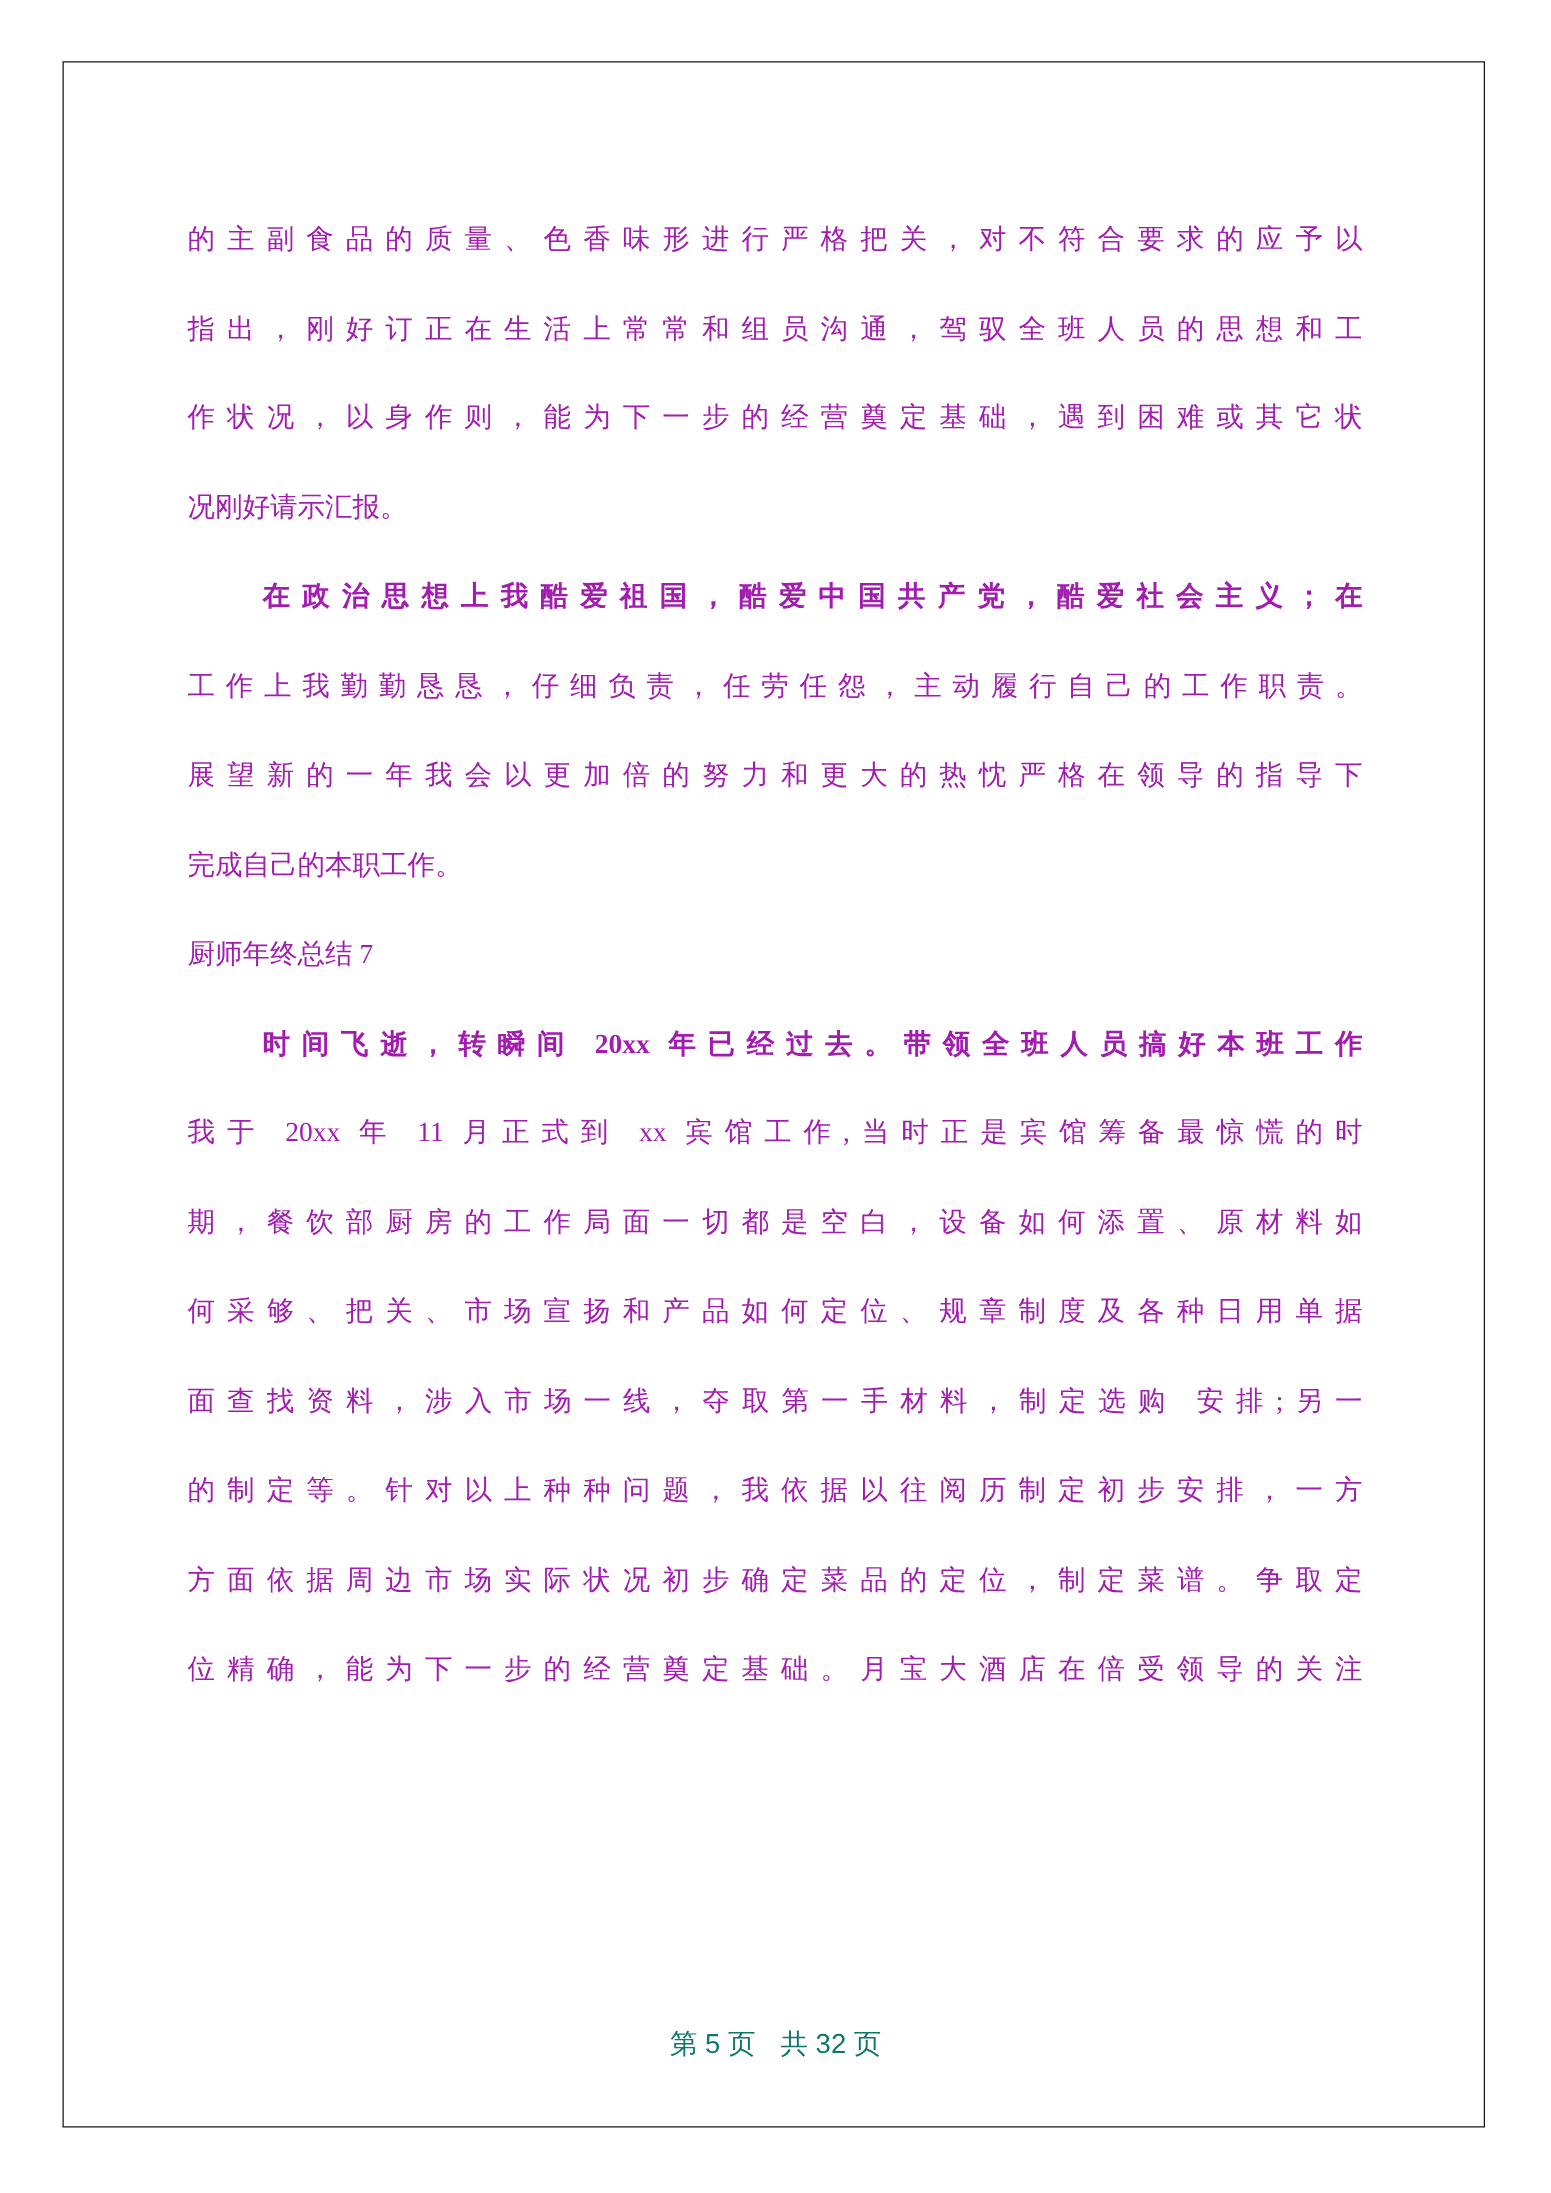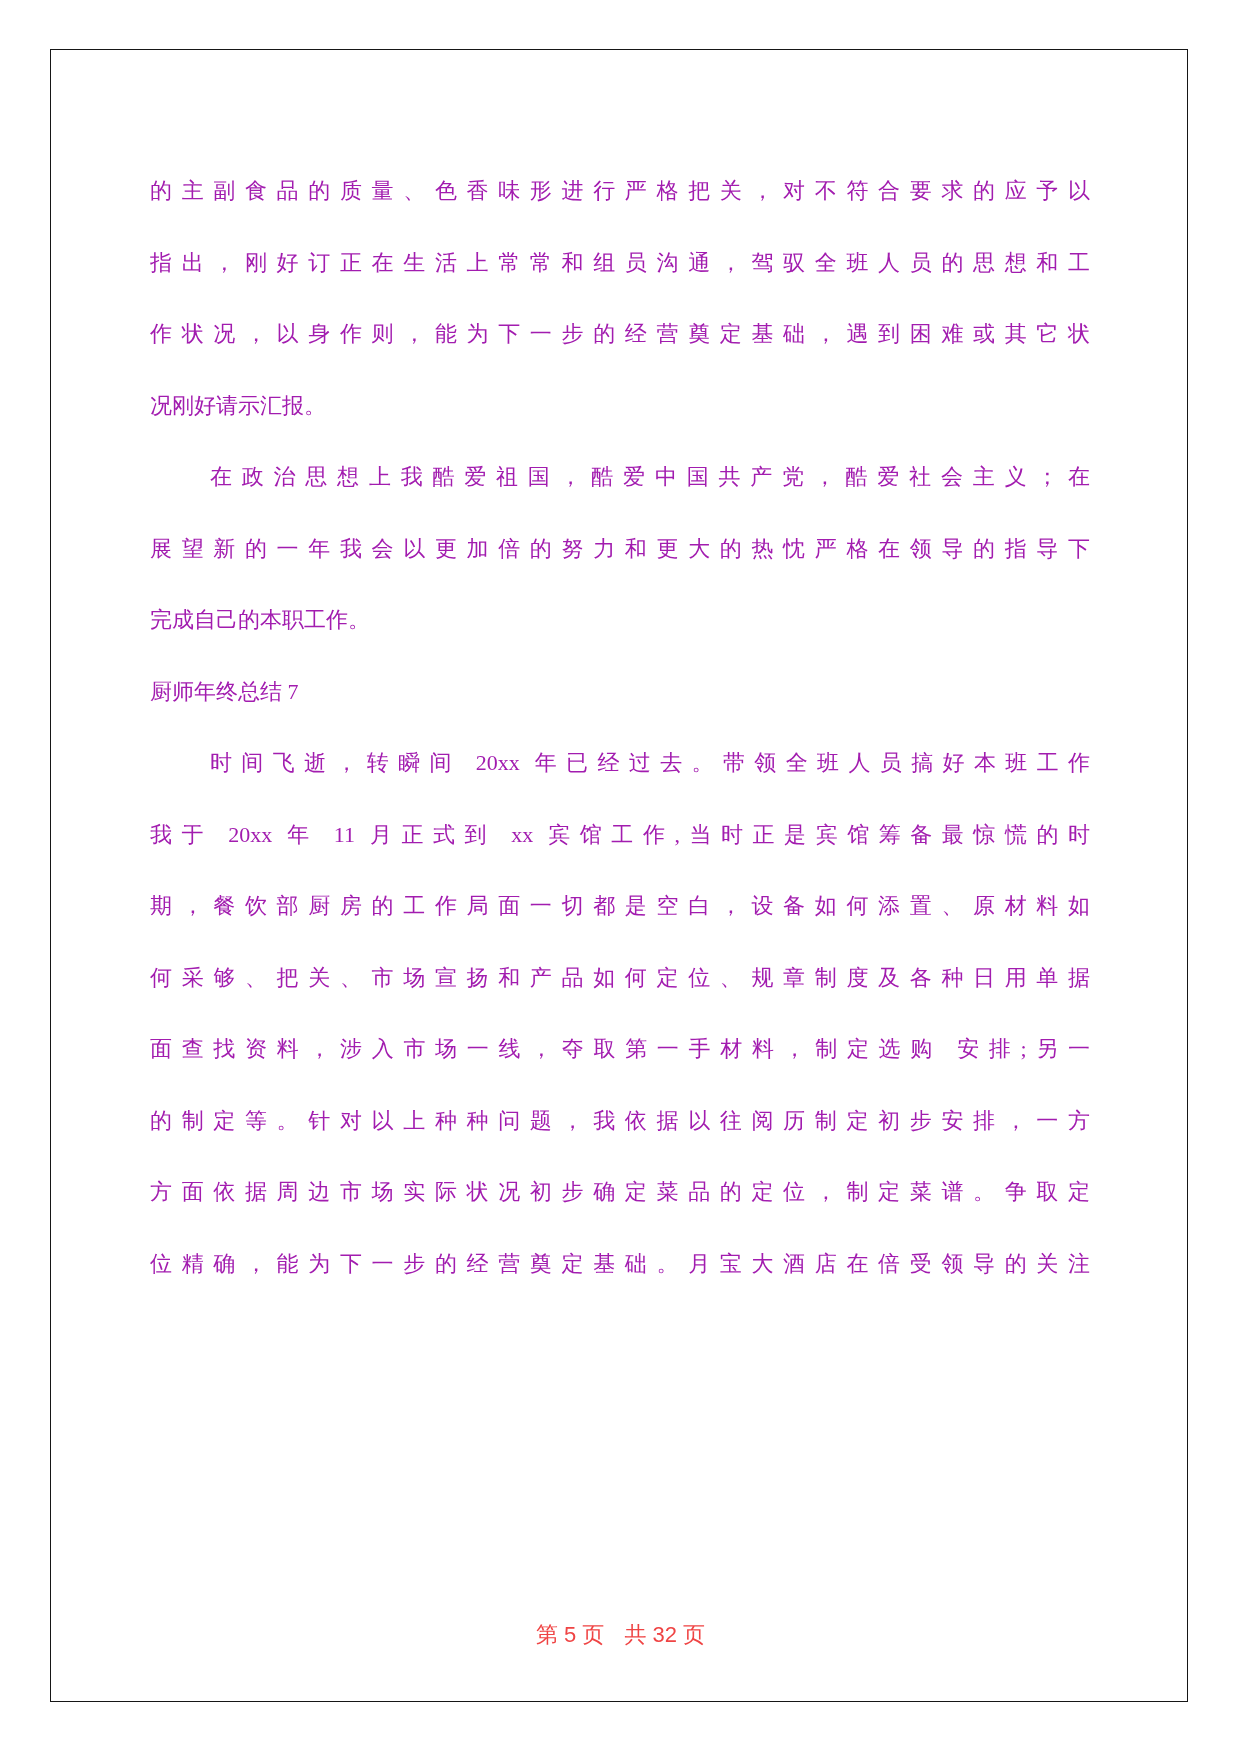--- a/index.html
+++ b/index.html
@@ -33,51 +33,53 @@
     font-family: "Liberation Serif", "DejaVu Serif", serif;
     font-size: 22px;
     height: 71.5px;
     line-height: 71.5px;
     color: #a21caf;
     text-align: justify;
     text-align-last: justify;
   }
   .line.indent {
     text-indent: 60px;
+    font-weight: bold;
   }
   .line.para-end {
     text-align: right;
     text-align-last: left;
   }
   .footer {
     position: absolute;
     left: 0;
     top: 1620px;
     width: 1241px;
     text-align: center;
     font-family: "Liberation Sans", "DejaVu Sans", sans-serif;
     font-size: 22px;
-    color: #ef4444;
+    color: #0f766e;
   }
   .footer .page-num {
     margin-right: 20px;
   }
 </style>
 </head>
 <body>
 
 <div class="page">
   <div class="frame"></div>
 
   <div class="content">
     <div class="line">的主副食品的质量、色香味形进行严格把关，对不符合要求的应予以</div>
     <div class="line">指出，刚好订正在生活上常常和组员沟通，驾驭全班人员的思想和工</div>
     <div class="line">作状况，以身作则，能为下一步的经营奠定基础，遇到困难或其它状</div>
     <div class="line para-end">况刚好请示汇报。</div>
     <div class="line indent">在政治思想上我酷爱祖国，酷爱中国共产党，酷爱社会主义；在</div>
+    <div class="line">工作上我勤勤恳恳，仔细负责，任劳任怨，主动履行自己的工作职责。</div>
     <div class="line">展望新的一年我会以更加倍的努力和更大的热忱严格在领导的指导下</div>
     <div class="line para-end">完成自己的本职工作。</div>
     <div class="line para-end">厨师年终总结 7</div>
     <div class="line indent">时间飞逝，转瞬间 20xx 年已经过去。带领全班人员搞好本班工作</div>
     <div class="line">我于 20xx 年 11 月正式到 xx 宾馆工作,当时正是宾馆筹备最惊慌的时</div>
     <div class="line">期，餐饮部厨房的工作局面一切都是空白，设备如何添置、原材料如</div>
     <div class="line">何采够、把关、市场宣扬和产品如何定位、规章制度及各种日用单据</div>
     <div class="line">面查找资料，涉入市场一线，夺取第一手材料，制定选购 安排;另一</div>
     <div class="line">的制定等。针对以上种种问题，我依据以往阅历制定初步安排，一方</div>
     <div class="line">方面依据周边市场实际状况初步确定菜品的定位，制定菜谱。争取定</div>

